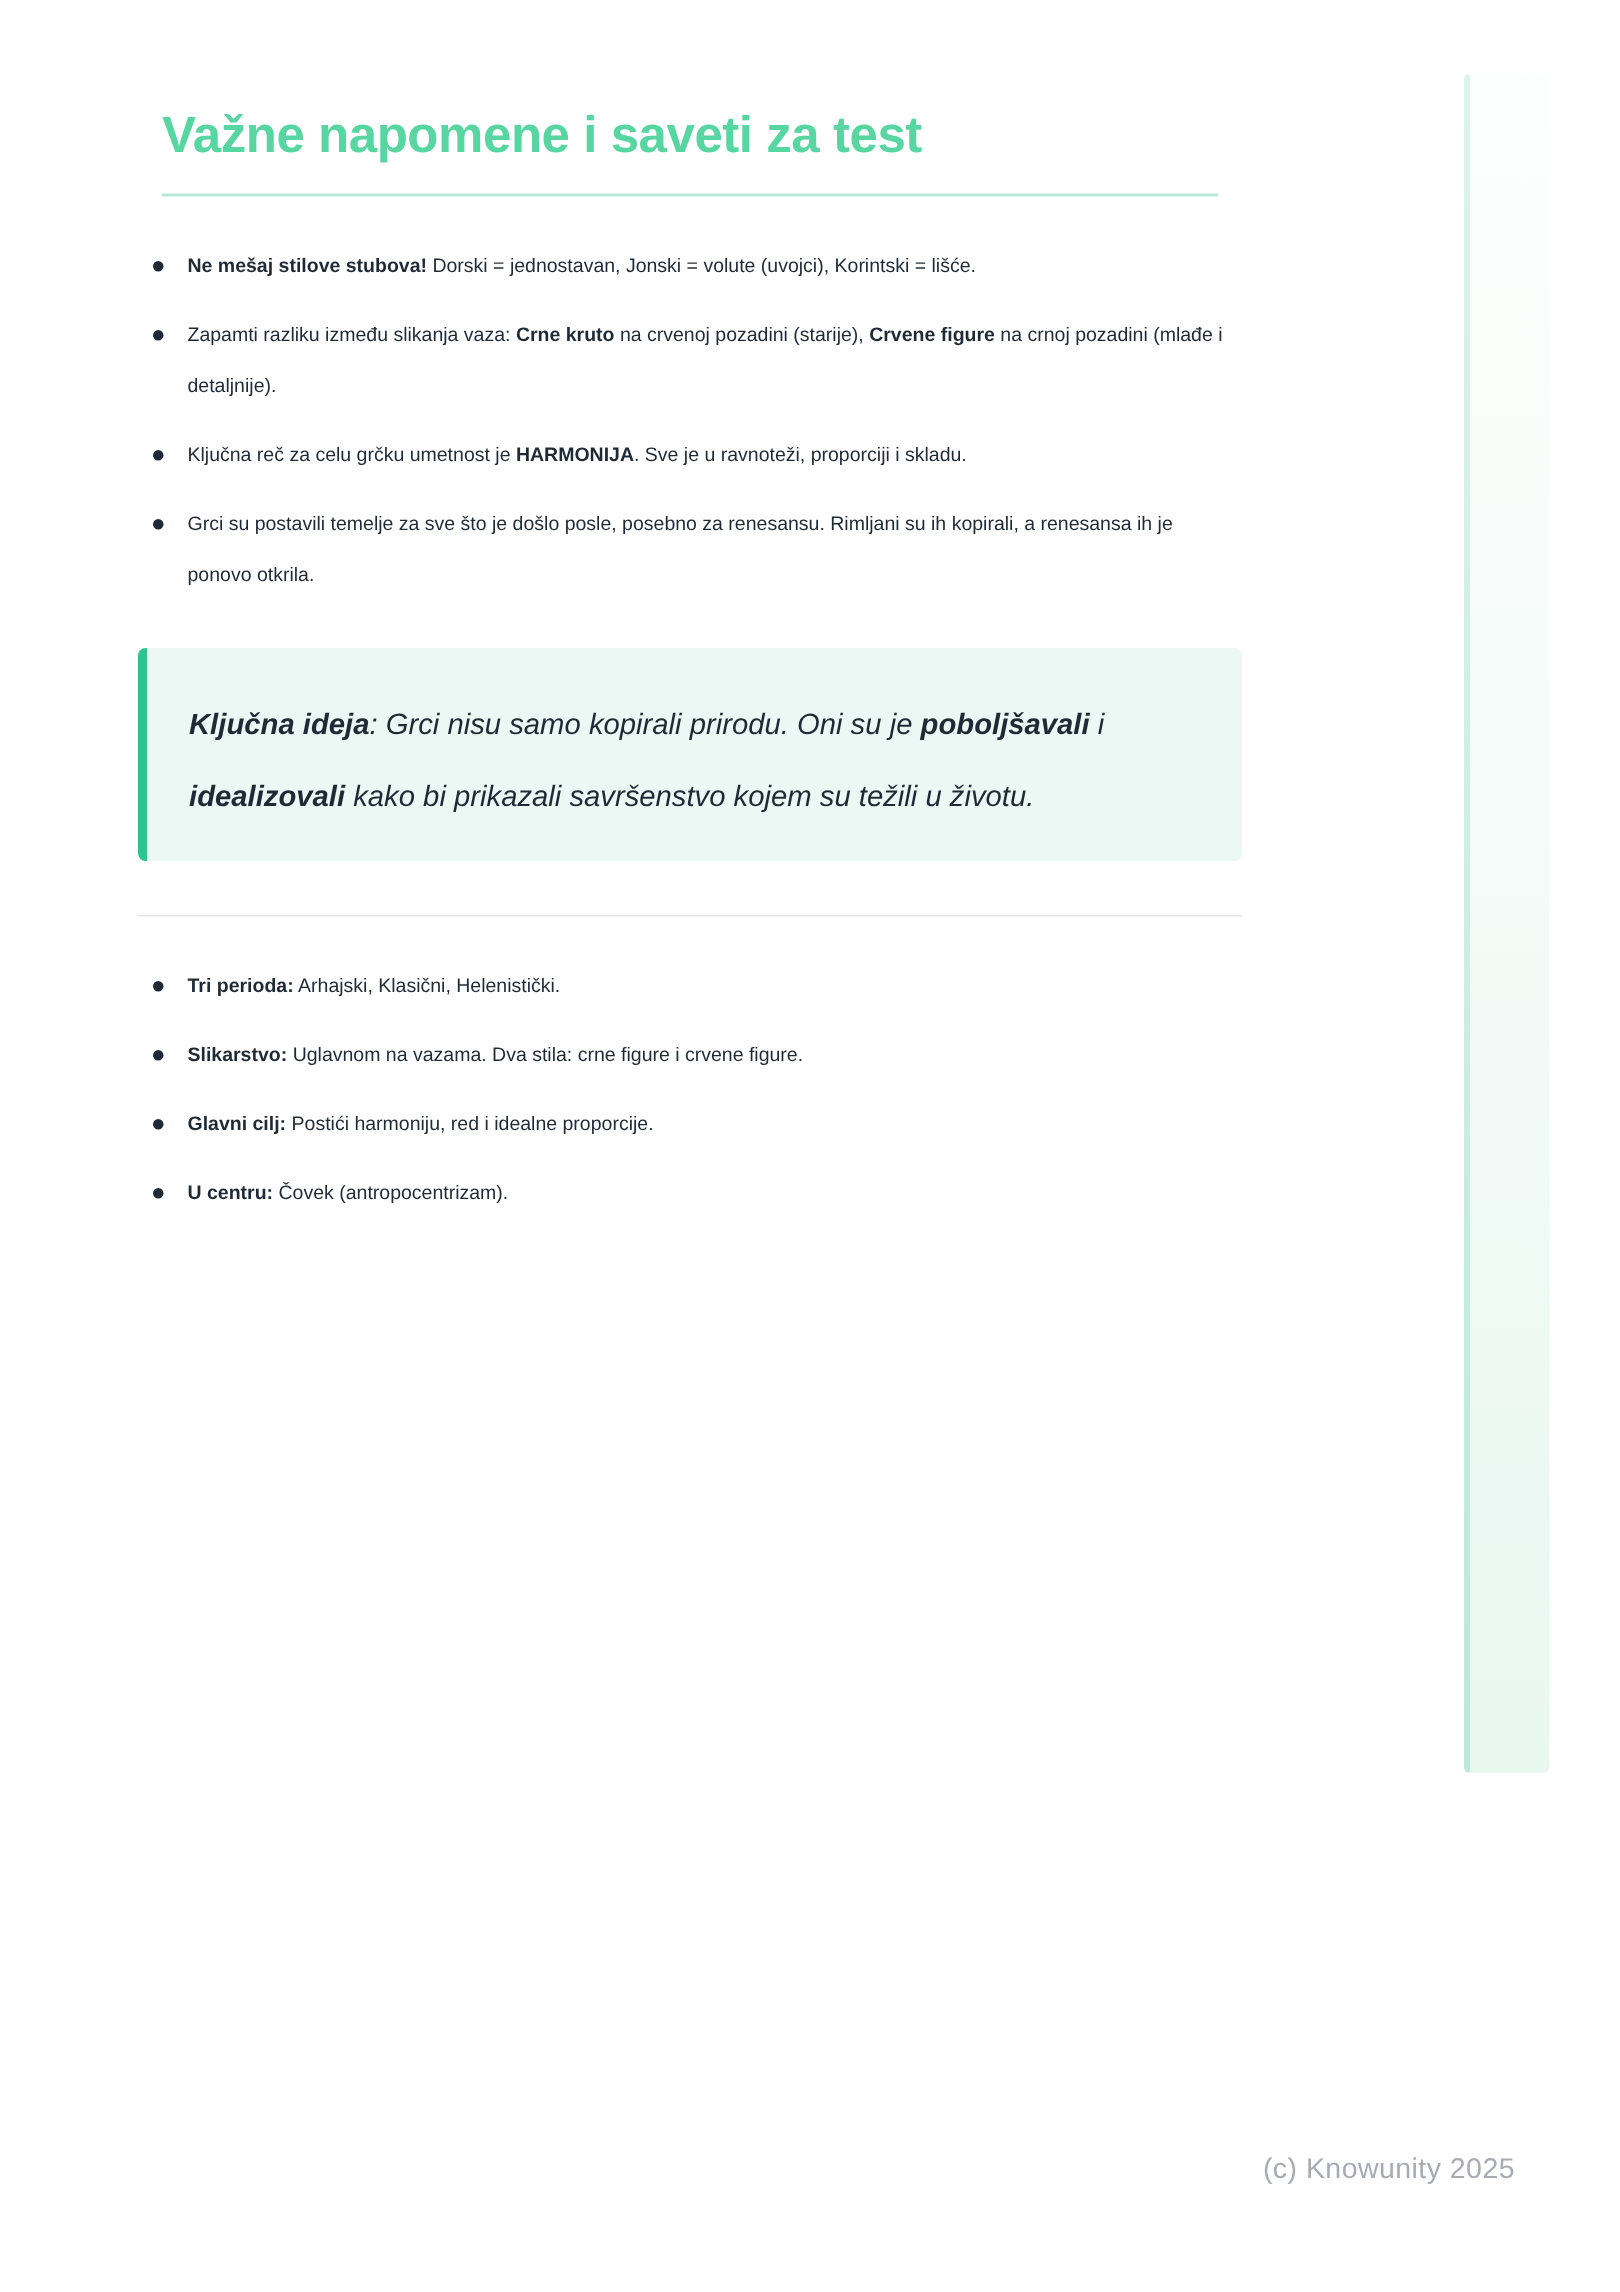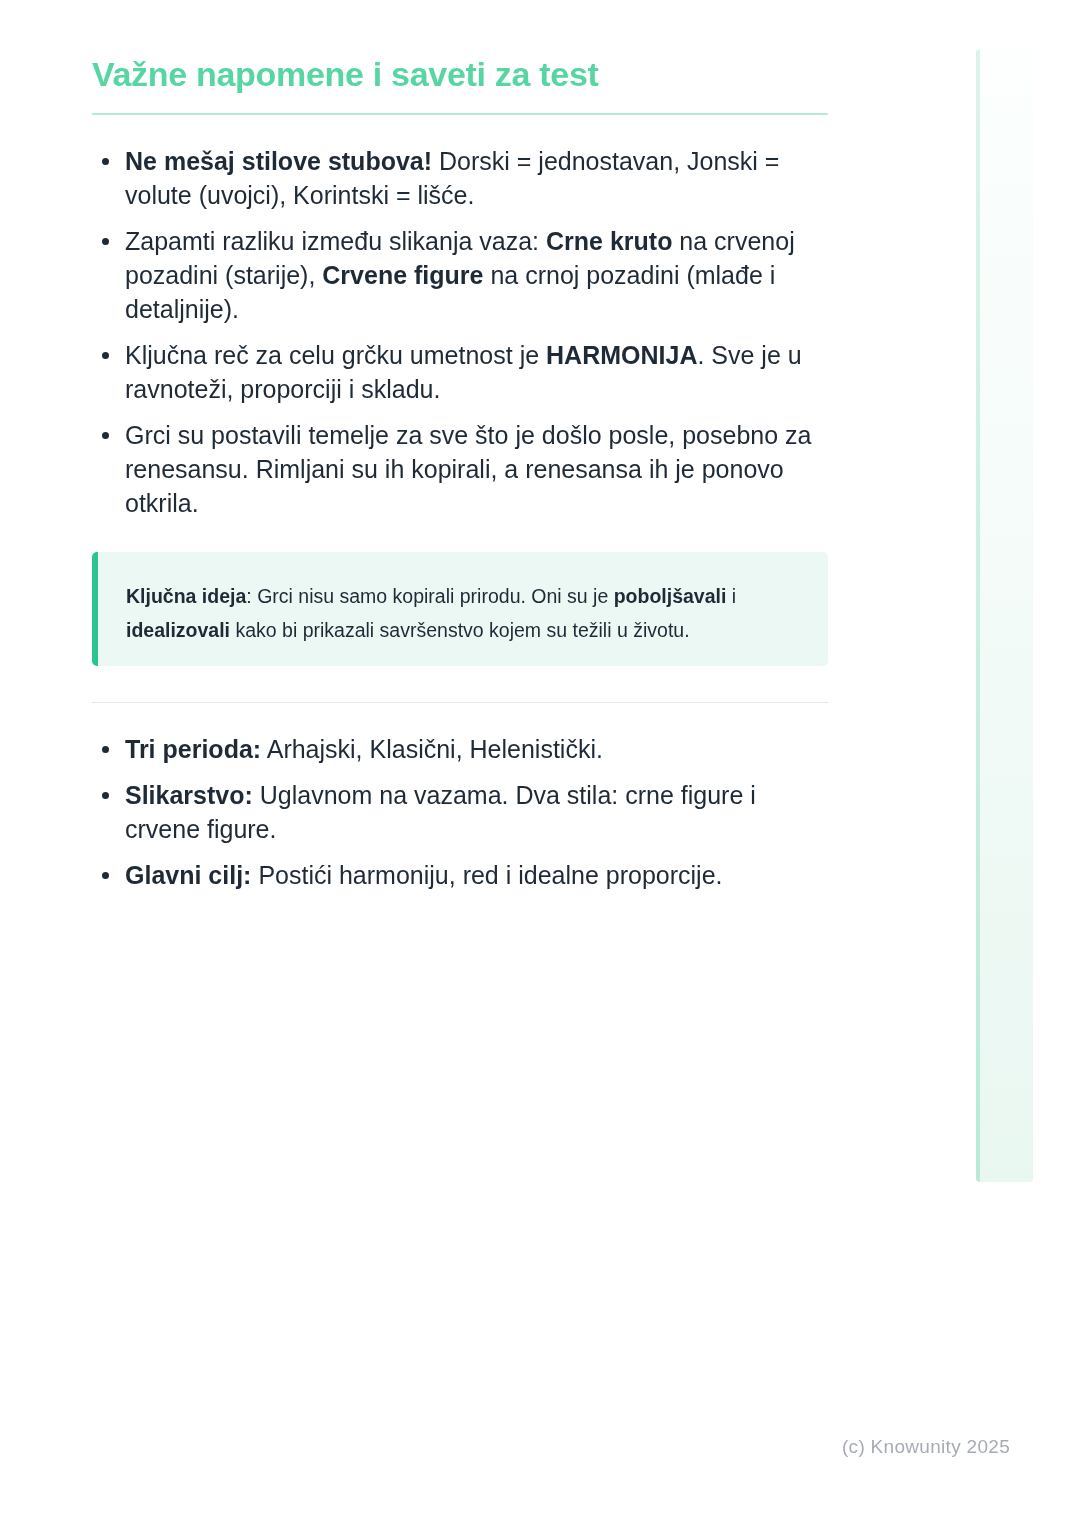--- a/index.html
+++ b/index.html
@@ -28,34 +28,34 @@
     border-radius: 4px;
     background: linear-gradient(180deg, #def3ea 0%, #bce9d7 100%);
   }
   .content {
     position: absolute;
     left: 92px;
     top: 55px;
     width: 736px;
   }
   h1.h {
-    margin: 0;
+    margin: 16px;
     padding: 0 0 20px 0;
     font-size: 34px;
     line-height: 1.12;
     font-weight: 700;
     letter-spacing: -0.3px;
     color: var(--accent, #57d6a2);
     border-bottom: 2px solid var(--accent-underline, #b5ead7);
   }
   ul.bullets {
     margin: 29px 0 0 0;
     padding: 0;
     list-style: none;
-    font-size: 25px;
+    font-size: 13px;
     line-height: 34px;
     color: var(--text, #1f2a37);
   }
   ul.bullets li {
     position: relative;
     padding-left: 33px;
     margin-bottom: 12px;
   }
   ul.bullets li .dot {
     position: absolute;
@@ -70,22 +70,23 @@
   .callout {
     margin-top: 32px;
     background: var(--callout-bg, #ecf8f3);
     border-left: 6px solid var(--callout-border, #2ec48f);
     border-radius: 5px;
     padding: 27px 30px 19px 28px;
   }
   .callout-text {
     margin: 0;
     font-size: 19.5px;
-    line-height: 34px;
+    line-height: 48px;
     color: var(--text, #1f2a37);
+    font-style: italic;
   }
   hr.divider {
     border: none;
     border-top: 1px solid var(--divider, #e5e7eb);
     margin: 36px 0 0 0;
   }
   .section-review h1.h { margin-top: 49px; }
   .footer {
     position: absolute;
     right: 70px;
@@ -120,20 +121,21 @@
       </aside>
     </section>
 
     <hr class="divider">
 
     <section class="section-review">
       <ul class="bullets">
           <li><span class="dot"></span><span class="seg-b">Tri perioda:</span><span> Arhajski, Klasični, Helenistički.</span></li>
           <li><span class="dot"></span><span class="seg-b">Slikarstvo:</span><span> Uglavnom na vazama. Dva stila: crne figure i crvene figure.</span></li>
           <li><span class="dot"></span><span class="seg-b">Glavni cilj:</span><span> Postići harmoniju, red i idealne proporcije.</span></li>
+          <li><span class="dot"></span><span class="seg-b">U centru:</span><span> Čovek (antropocentrizam).</span></li>
         </ul>
     </section>
 
   </main>
 
   <footer class="footer">(c) Knowunity 2025</footer>
 
 </div>
 
 </body></html>

